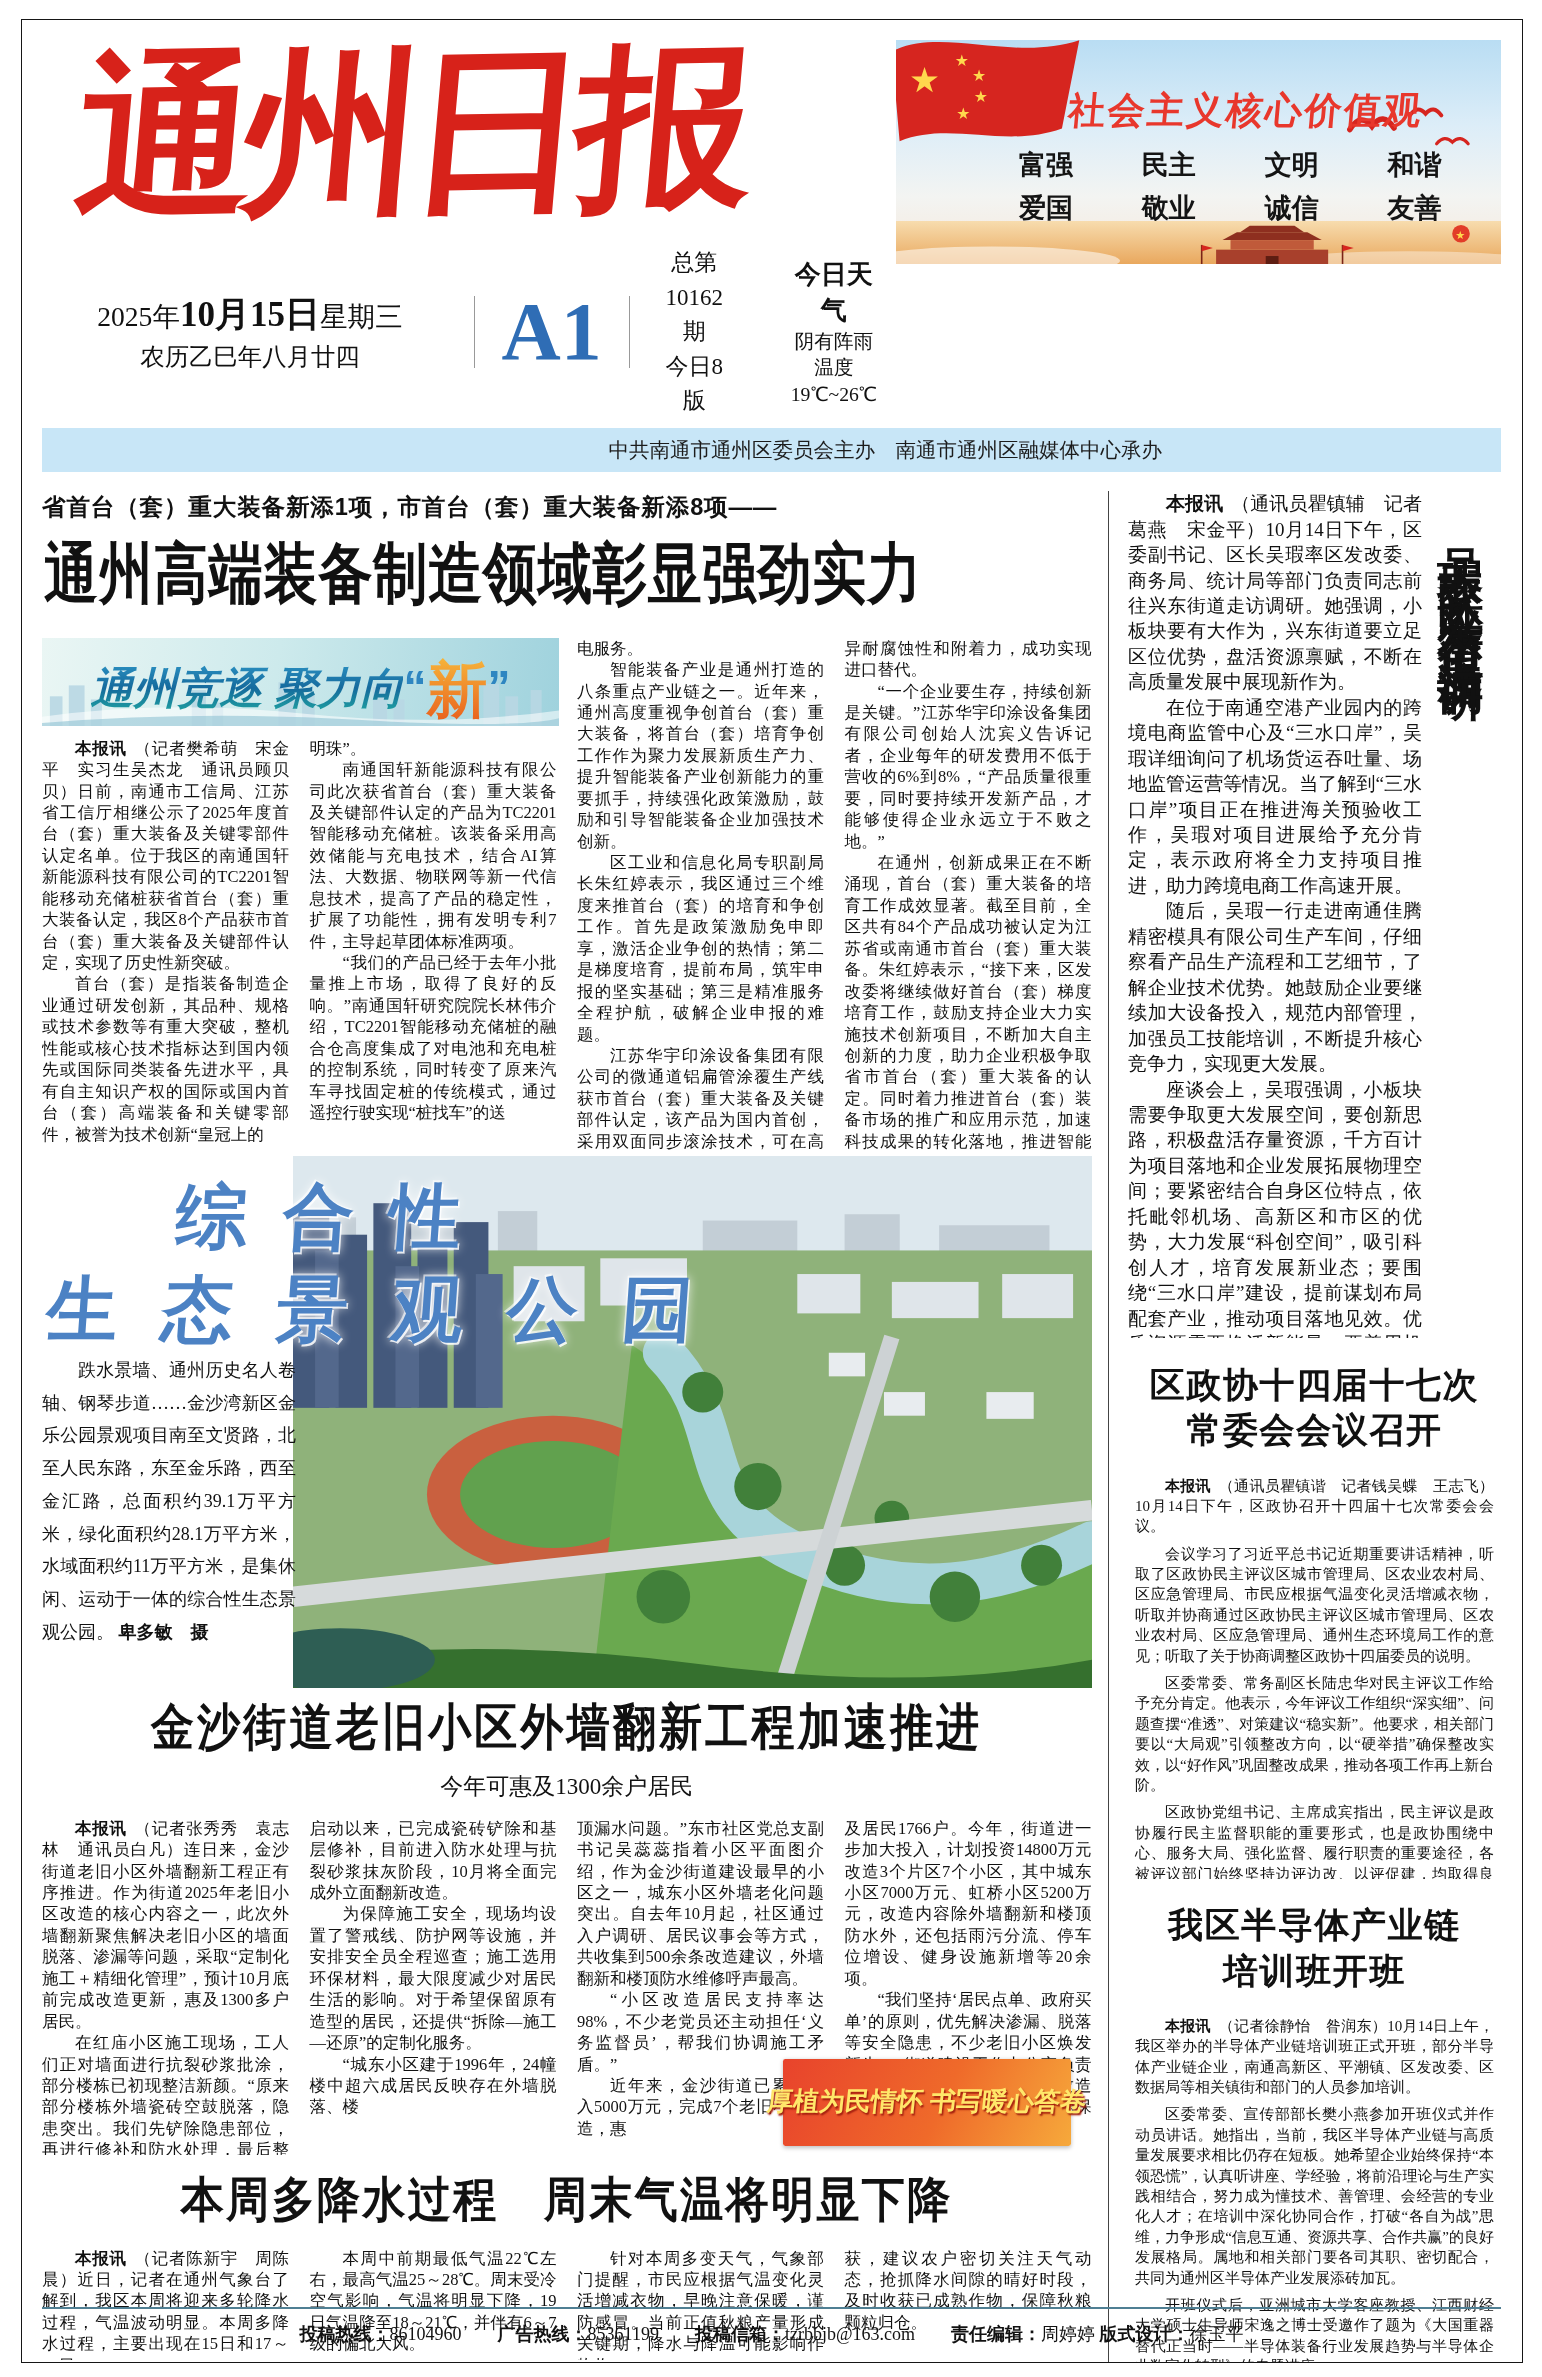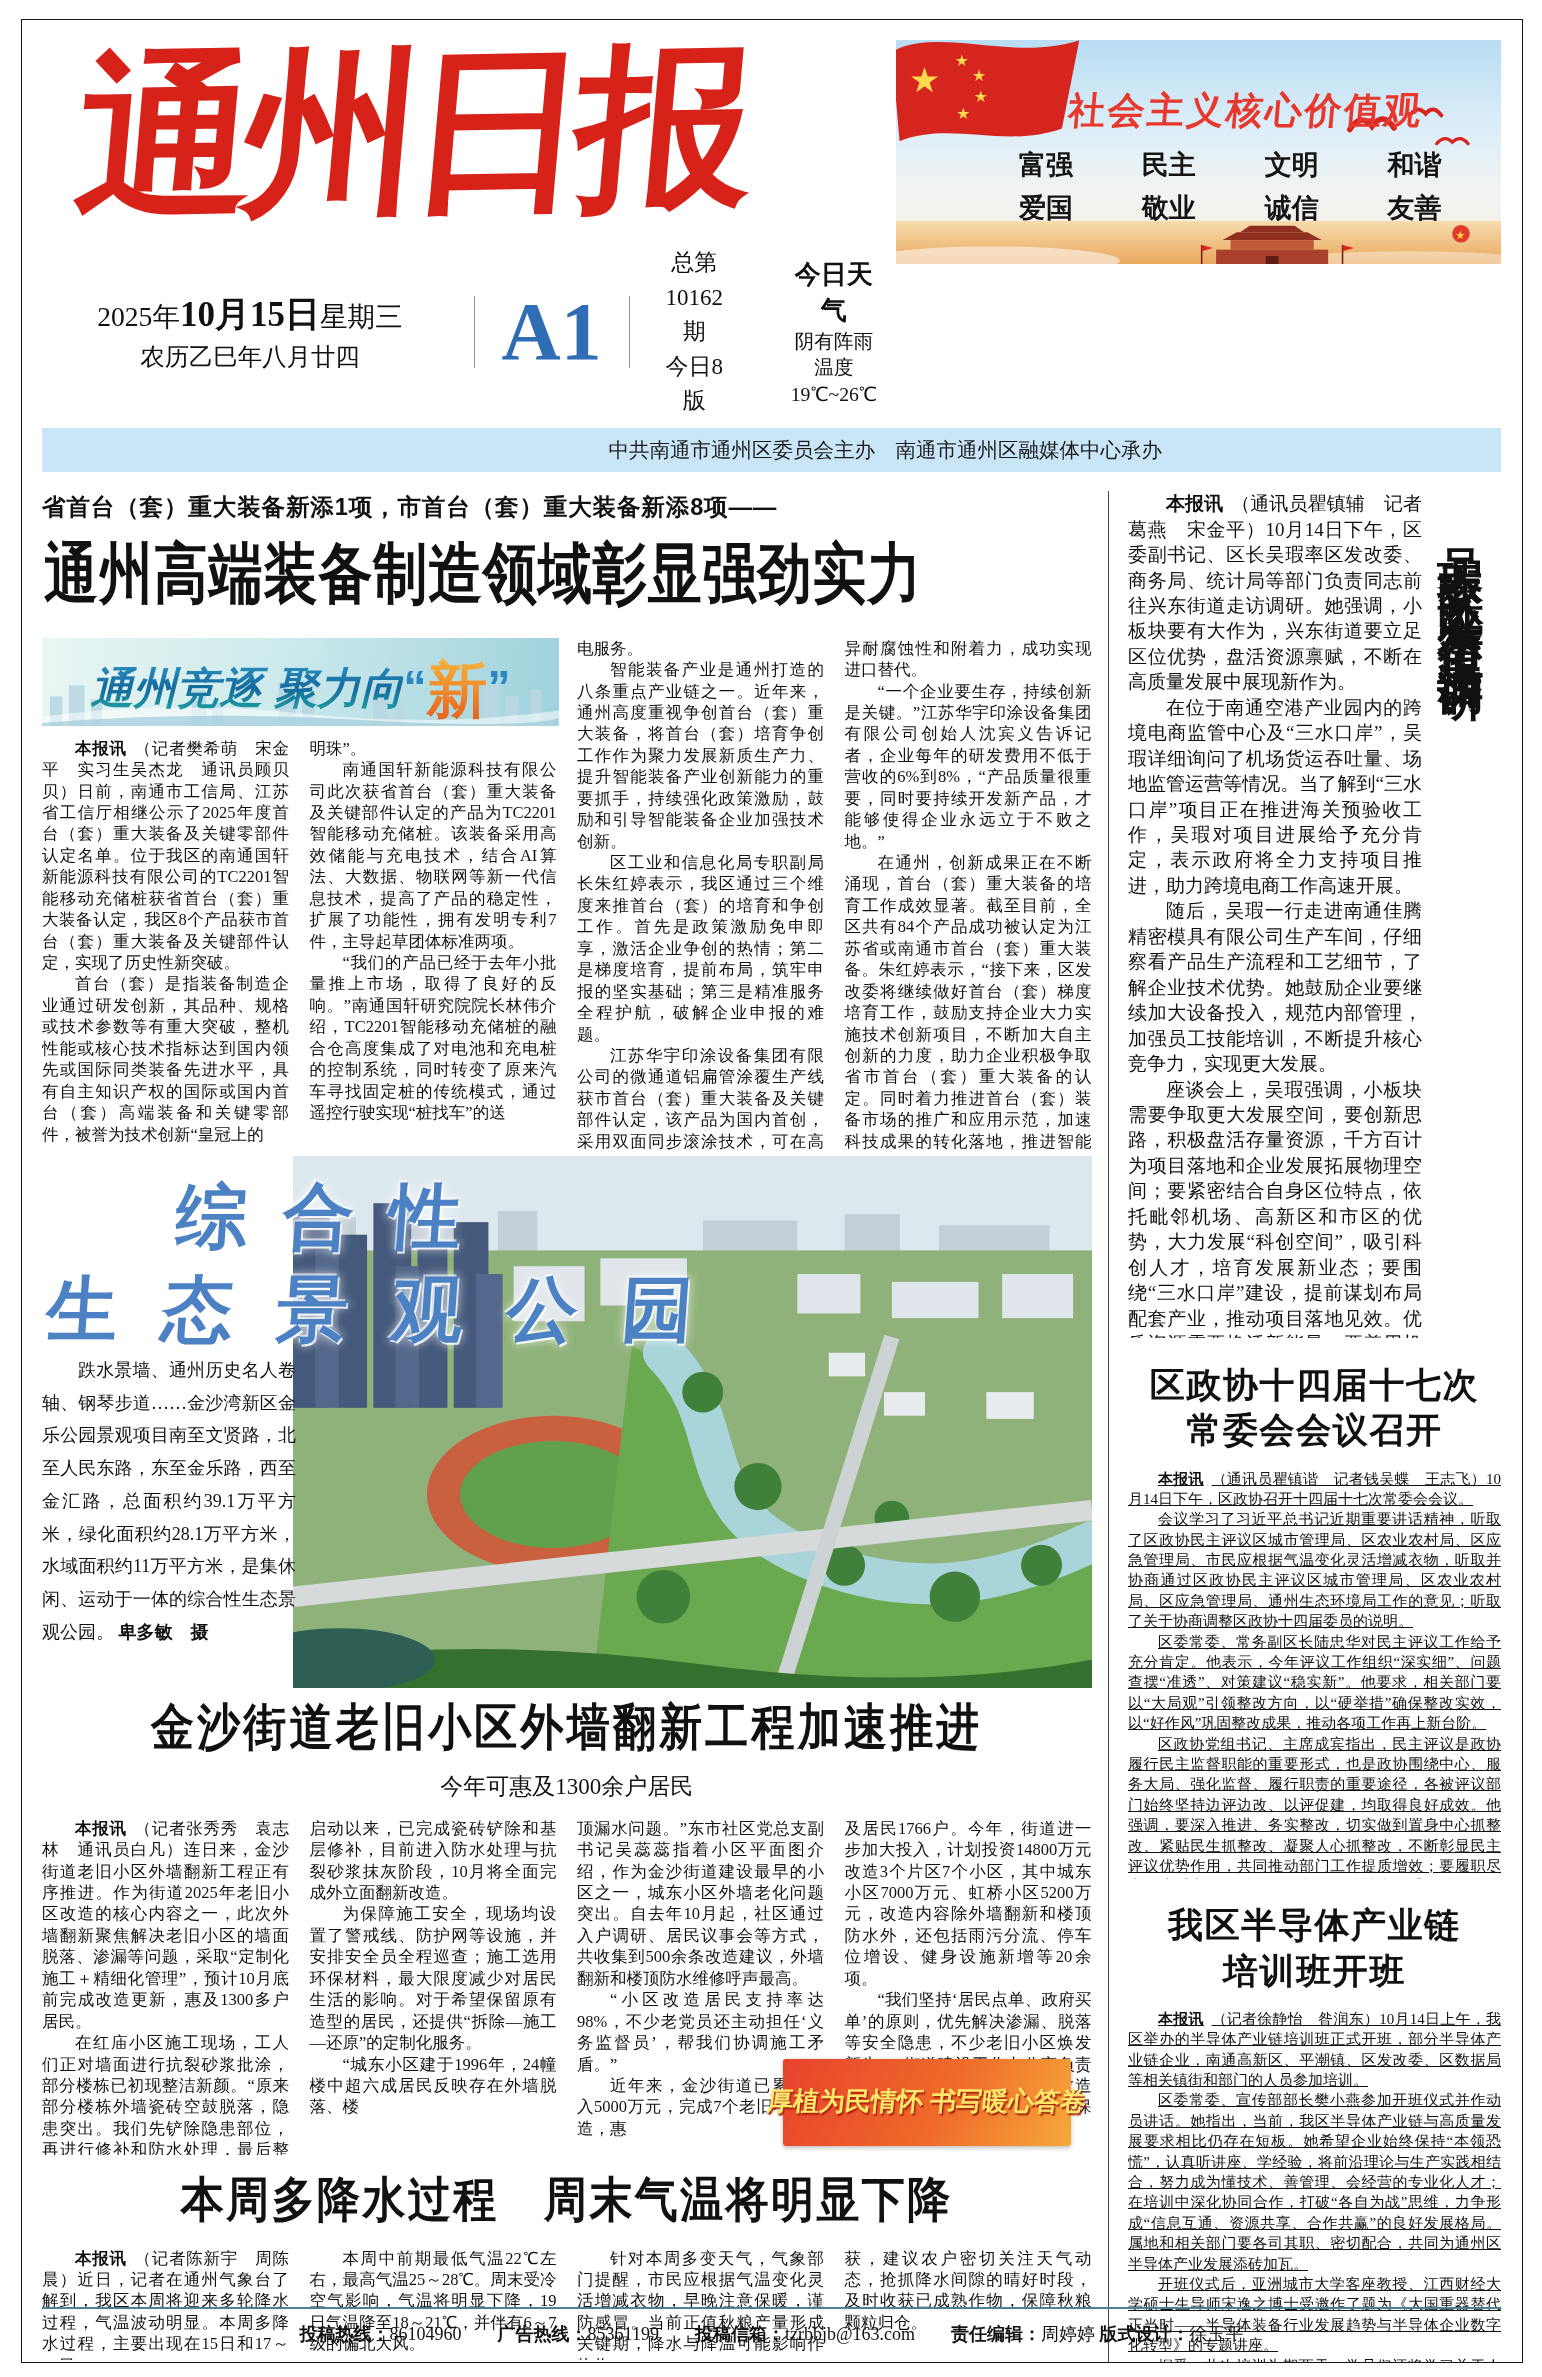--- a/index.html
+++ b/index.html
@@ -110,21 +110,21 @@
   .wuxia-text p{margin:0;text-indent:2em;}
   .v-headline{writing-mode:vertical-rl;font-family:"Liberation Sans",sans-serif;font-weight:900;
               font-size:46px;letter-spacing:11px;margin:20.5px auto 0;line-height:1.0;}
   .r-head{font-family:"Liberation Sans",sans-serif;font-weight:900;font-size:35px;line-height:1.3;
           text-align:center;letter-spacing:1.6px;}
   .zhengxie{margin-top:23.6px;}
   .zhengxie .rbody{height:410px;}
   .semi{margin-top:23.6px;}
   .semi .rbody{height:369px;}
   .rbody{margin-top:15.8px;font-size:15px;line-height:1.36;text-align:justify;overflow:hidden;}
-  .rbody p{margin:0;text-indent:2em;text-decoration:underline;}
+  .rbody p{margin:7px;text-indent:2em;}
 
   
   .footer{position:absolute;left:20.5px;right:20.5px;bottom:16px;border-top:2.4px solid #4f7f93;
           padding-top:12.6px;display:flex;justify-content:center;gap:36px;align-items:baseline;
           font-size:18px;white-space:nowrap;}
   .footer .lab{font-family:"Liberation Sans",sans-serif;font-weight:700;}
 </style>
 </head>
 <body>
 

